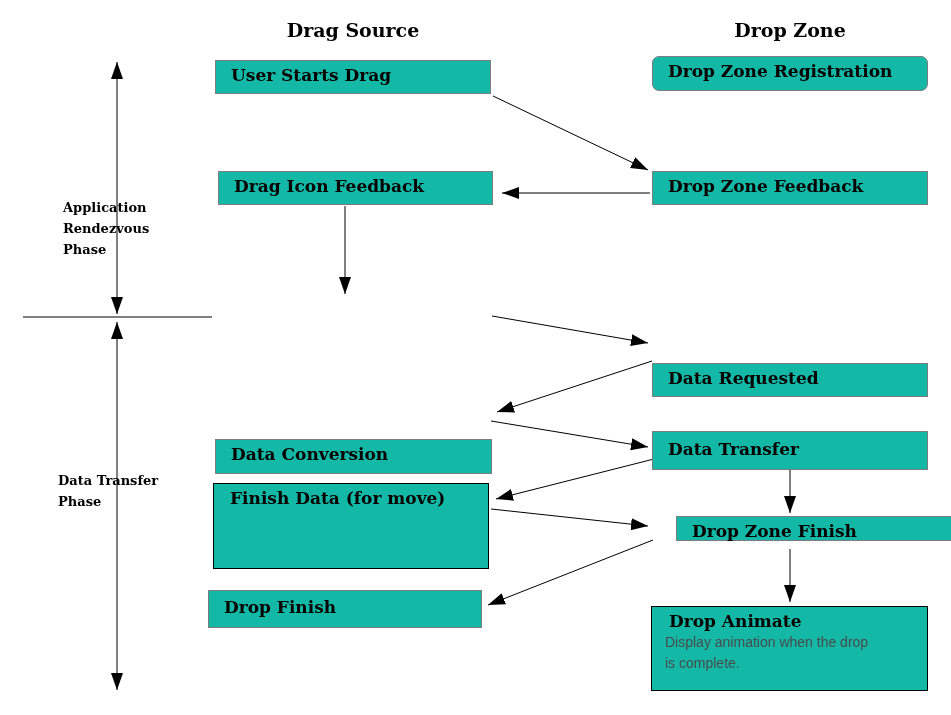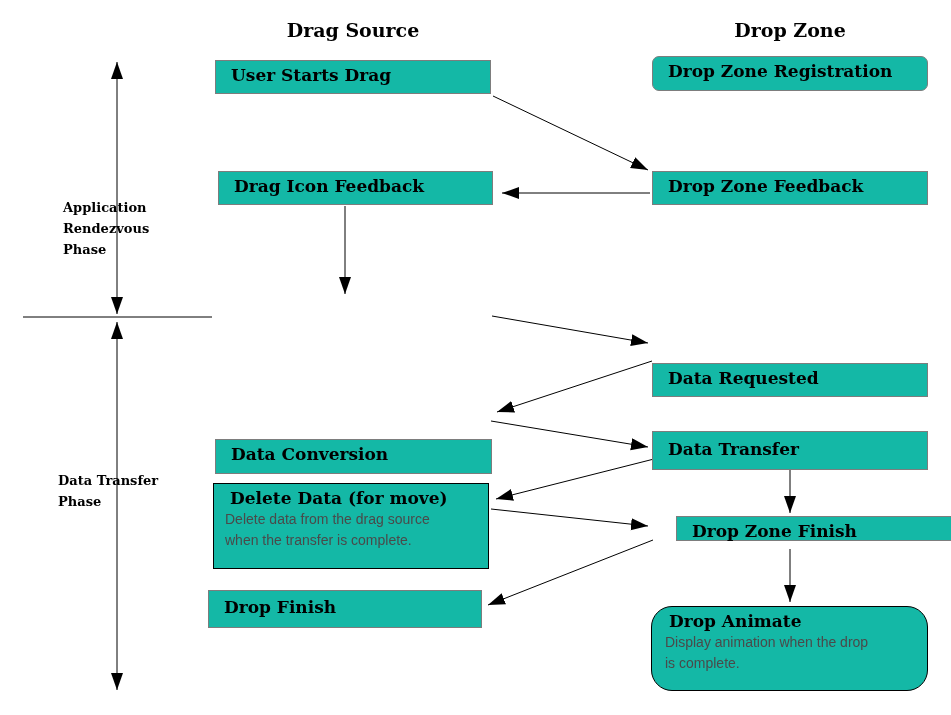--- a/index.html
+++ b/index.html
@@ -108,23 +108,21 @@
   <div class="box" style="left:218px; top:171px; width:275px; height:34px;">
     <div class="box-title">Drag Icon Feedback</div>
   </div>
 
 
   <div class="box" style="left:215px; top:403px; width:277px; height:35px;margin-top:36px;">
     <div class="box-title">Data Conversion</div>
   </div>
 
   <div class="box emphasis" style="left:213px; top:483px; width:276px; height:86px;">
-    <div class="box-title" style="padding-left:16px;">Delete Data (for move)</div>
-    <div class="box-desc">Delete data from the drag source
-when the transfer is complete.</div>
+    <div class="box-title" style="padding-left:16px;">Finish Data (for move)</div>
   </div>
 
   <div class="box" style="left:208px; top:590px; width:274px; height:38px;">
     <div class="box-title" style="padding-top:6px;">Drop Finish</div>
   </div>
 
   <div class="box" style="left:652px; top:56px; width:276px; height:35px;border-radius:7px;">
     <div class="box-title">Drop Zone Registration</div>
   </div>
 
@@ -137,19 +135,19 @@
   </div>
 
   <div class="box" style="left:652px; top:431px; width:276px; height:39px;">
     <div class="box-title" style="padding-top:7px;">Data Transfer</div>
   </div>
 
   <div class="box" style="left:676px; top:516px; width:277px; height:25px;">
     <div class="box-title">Drop Zone Finish</div>
   </div>
 
-  <div class="box emphasis" style="left:651px; top:606px; width:277px; height:85px;border-radius:21px;">
+  <div class="box emphasis" style="left:651px; top:606px; width:277px; height:85px;">
     <div class="box-title" style="padding-left:17px;">Drop Animate</div>
     <div class="box-desc" style="padding-left:13px;">Display animation when the drop
 is complete.</div>
   </div>
 
 </div>
 
 </body></html>

